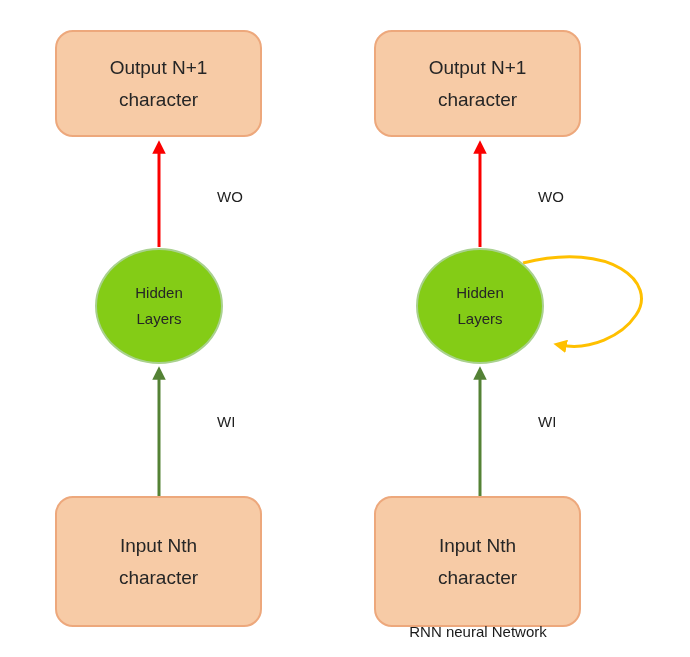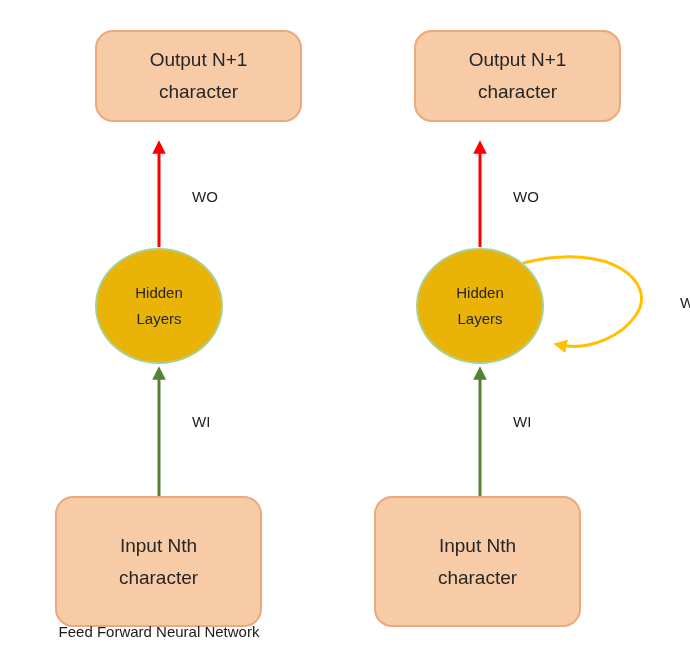--- a/index.html
+++ b/index.html
@@ -25,37 +25,38 @@
   }
 
   .box {
     width: 207px;
     background: #F7CBA6;
     border: 2px solid #EDA87C;
     border-radius: 18px;
     font-size: 19px;
     line-height: 32px;
   }
-  .box.output { height: 92px; margin-left: 40px; }
+  .box.output { height: 107px; }
   .box.input  { height: 131px; }
 
   .ellipse {
     width: 128px; height: 116px;
-    background: #eab308;
+    background: #84cc16;
     border: 2px solid #A9D18E;
     border-radius: 50%;
     font-size: 15px;
     line-height: 26px;
   }
 
   .edge-label {
     position: absolute;
     font-size: 15px;
     color: #1f1f1f;
     white-space: nowrap;
+    margin-left: 25px;
   }
 
   .caption {
     position: absolute;
     top: 623px;
     width: 280px;
     font-size: 15px;
     color: #1a1a1a;
     text-align: center;
     white-space: nowrap;
@@ -99,21 +100,20 @@
     <div>Layers</div>
   </div>
 
   <span class="edge-label" style="left:192px; top:413px;">WI</span>
 
   <div class="node box input" style="left:55px; top:496px;">
     <div>Input Nth</div>
     <div>character</div>
   </div>
 
-  <div class="caption" style="left:19px;">Feed Forward Neural Network</div>
 
   <div class="node box output" style="left:374px; top:30px;">
     <div>Output N+1</div>
     <div>character</div>
   </div>
 
   <span class="edge-label" style="left:513px; top:188px;">WO</span>
 
   <div class="node ellipse" style="left:416px; top:248px;">
     <div>Hidden</div>
@@ -122,14 +122,15 @@
 
   <span class="edge-label" style="left:680px; top:294px;">WH</span>
 
   <span class="edge-label" style="left:513px; top:413px;">WI</span>
 
   <div class="node box input" style="left:374px; top:496px;">
     <div>Input Nth</div>
     <div>character</div>
   </div>
 
+  <div class="caption" style="left:338px;">RNN neural Network</div>
 
 </div>
 
 </body></html>

